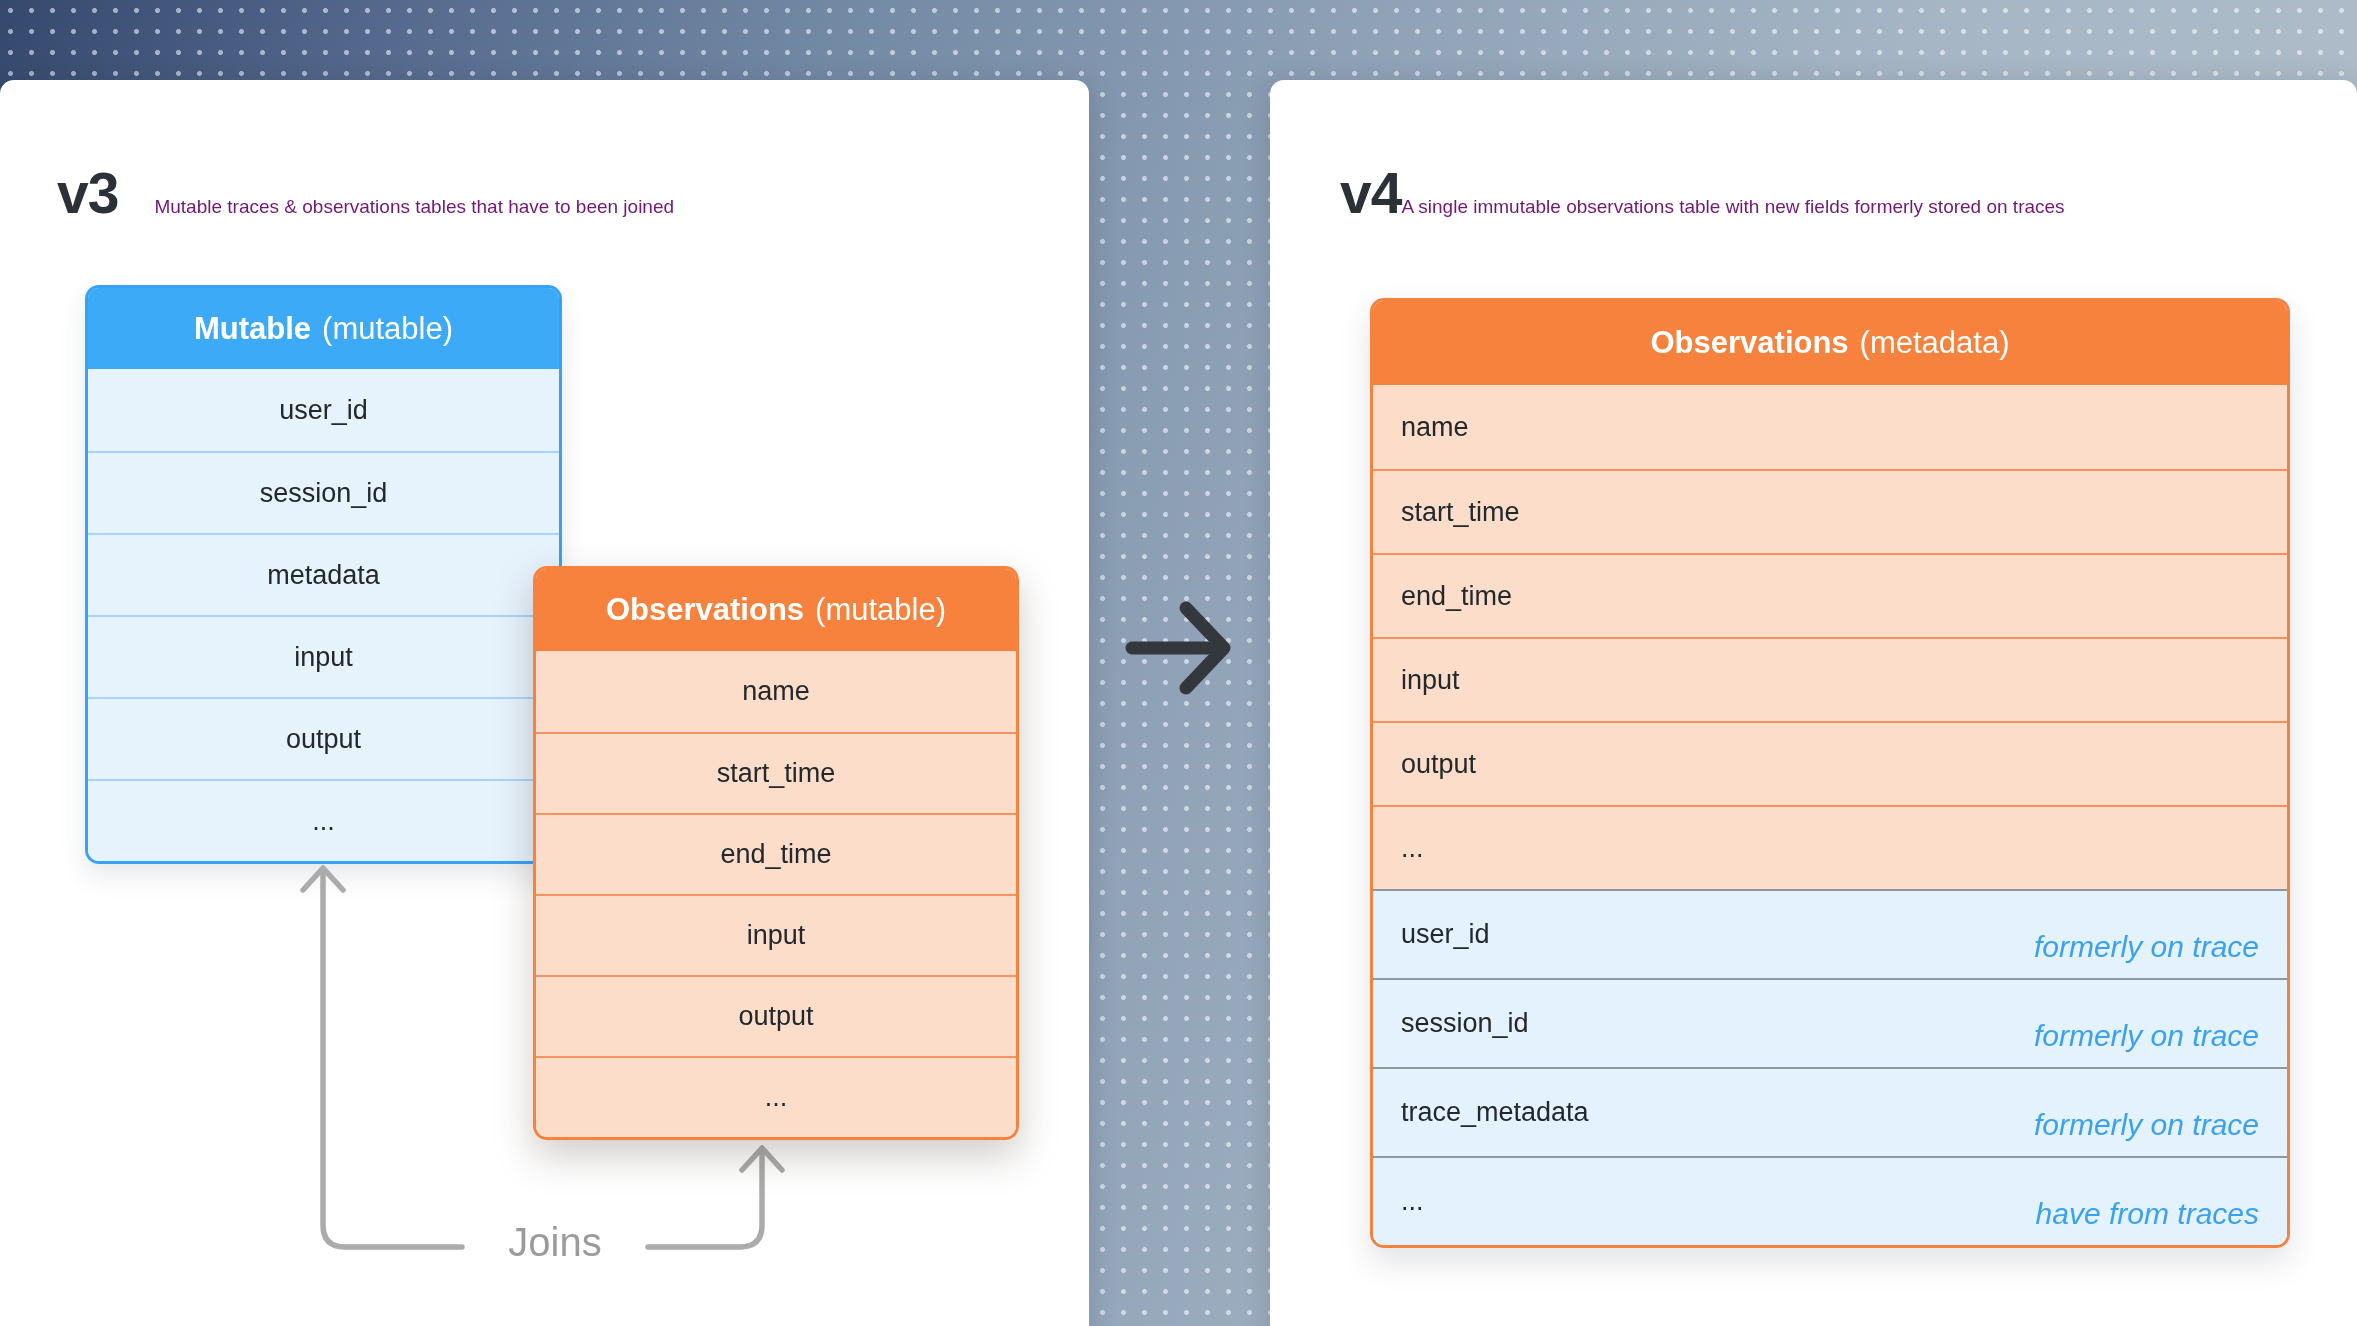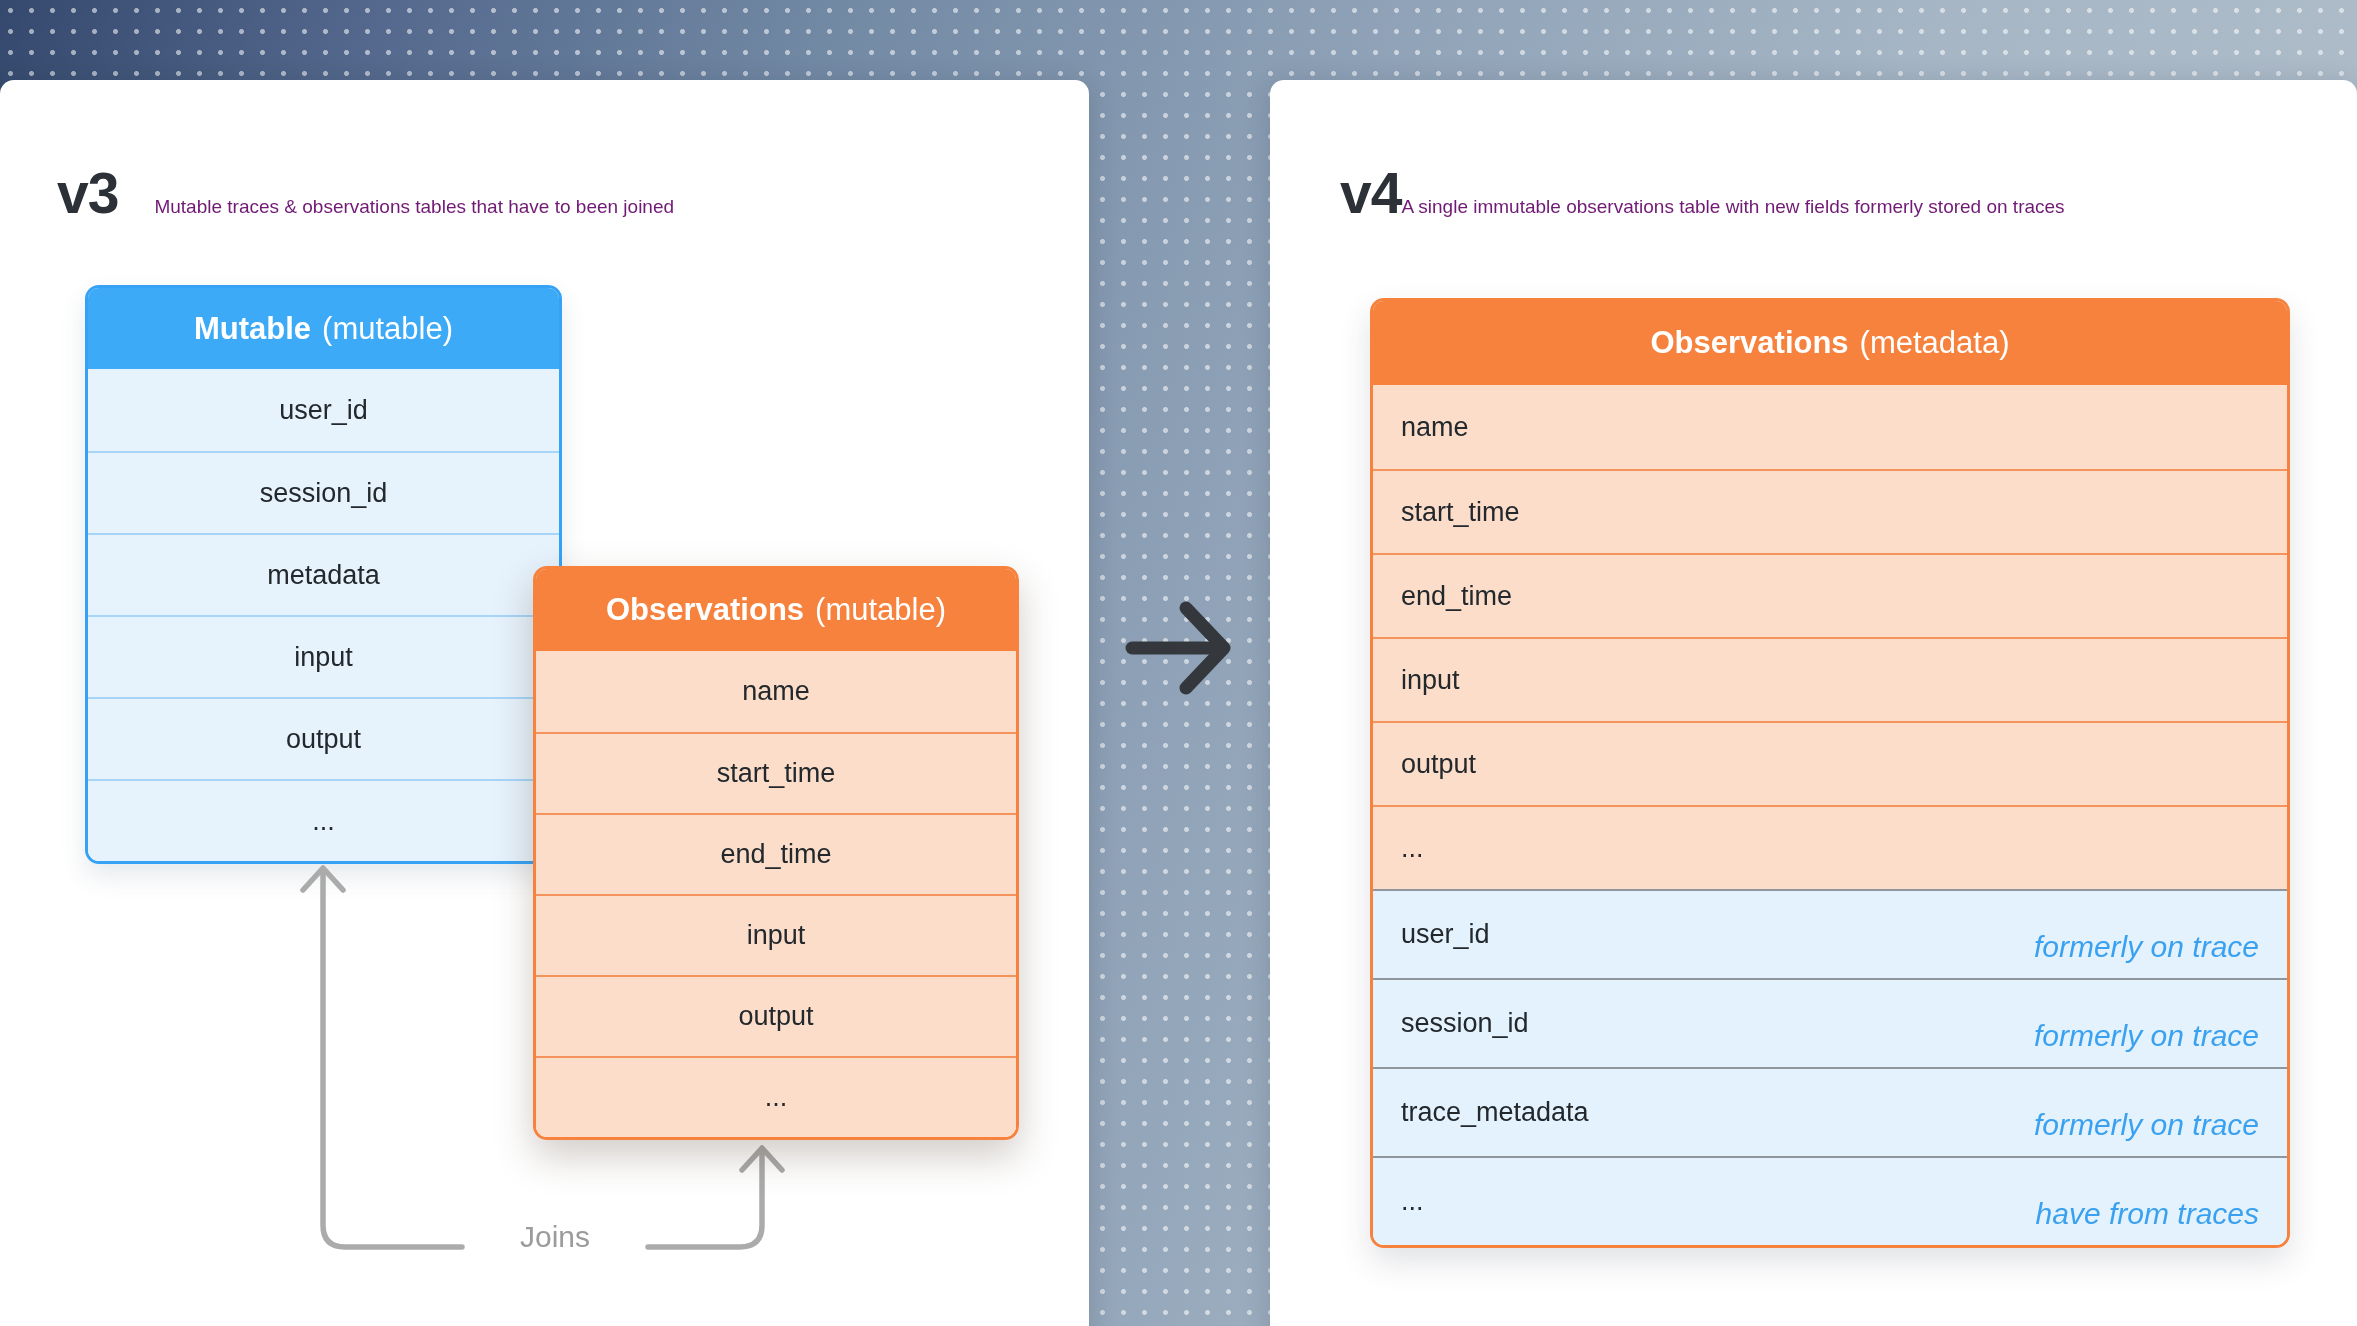--- a/index.html
+++ b/index.html
@@ -110,21 +110,21 @@
     font-size: 30px;
     margin-top: 24px;
   }
 
   
   .joins-svg { position: absolute; left: 0; top: 0; z-index: 2; }
   .joins-label {
     position: absolute;
     left: 470px; top: 1140px; width: 170px;
     text-align: center;
-    font-size: 30px;
+    font-size: 40px;
     color: #9B9B9B;
     z-index: 2;
   }
 
   
   .mid-arrow { position: absolute; left: 1102px; top: 580px; }
 </style>
 </head>
 <body>
 

